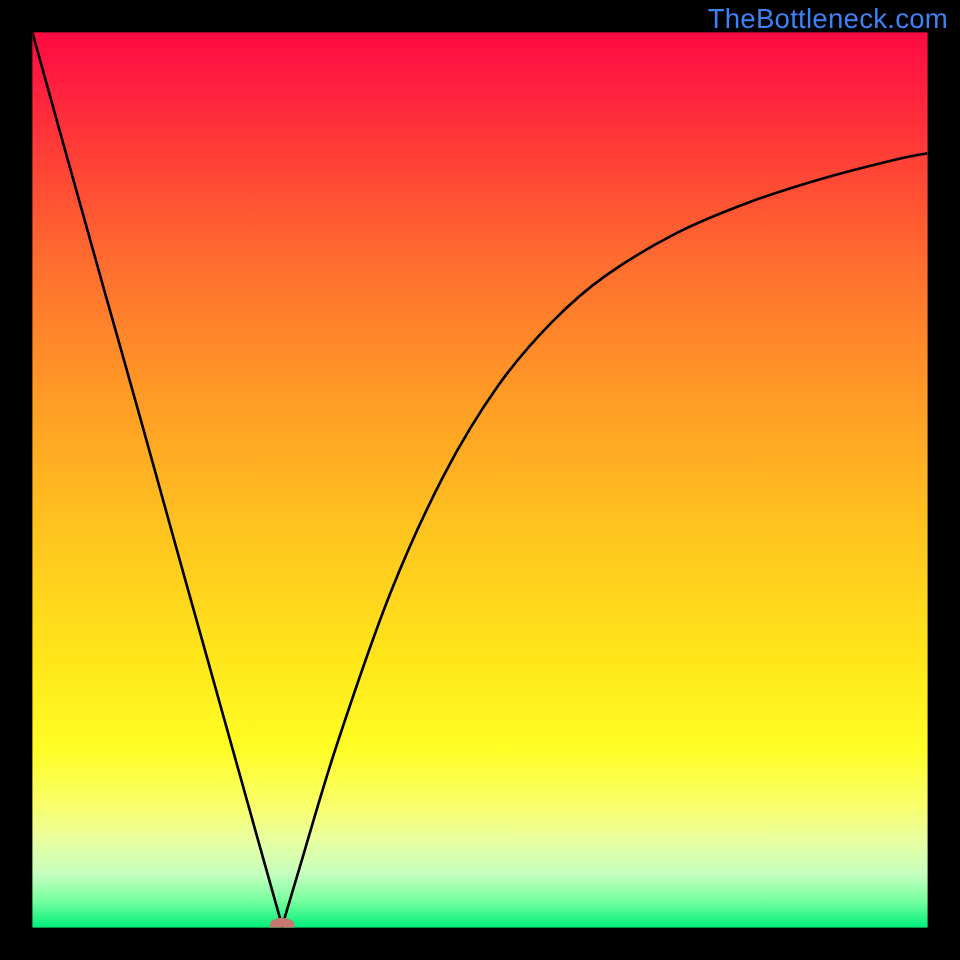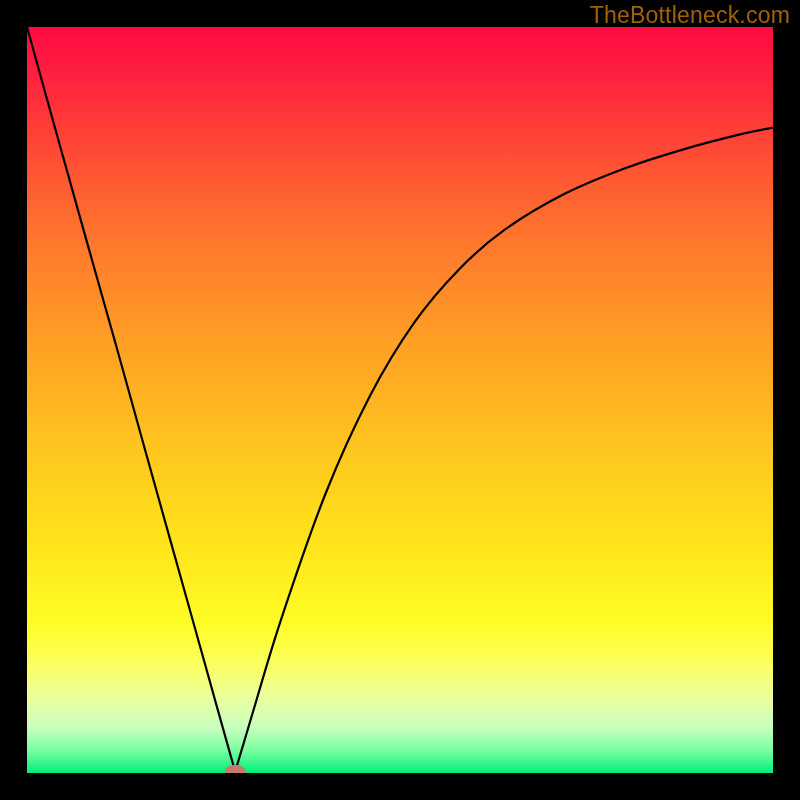--- a/index.html
+++ b/index.html
@@ -37,21 +37,21 @@
     left: 0; top: 0;
     width: 746px;
     height: 746px;
   }
   .curve { fill: none; stroke: #000; stroke-width: 2.2; }
   .marker { fill: #c6776e; stroke: none; }
   .watermark {
     position: absolute;
     top: 2px;
     right: 10px;
-    color: #a16207;
+    color: #3b82f6;
     font-size: 23px;
     font-weight: 500;
     letter-spacing: 0.2px;
     user-select: none;
   }
 </style>
 </head>
 <body>
 
 <div class="frame">

